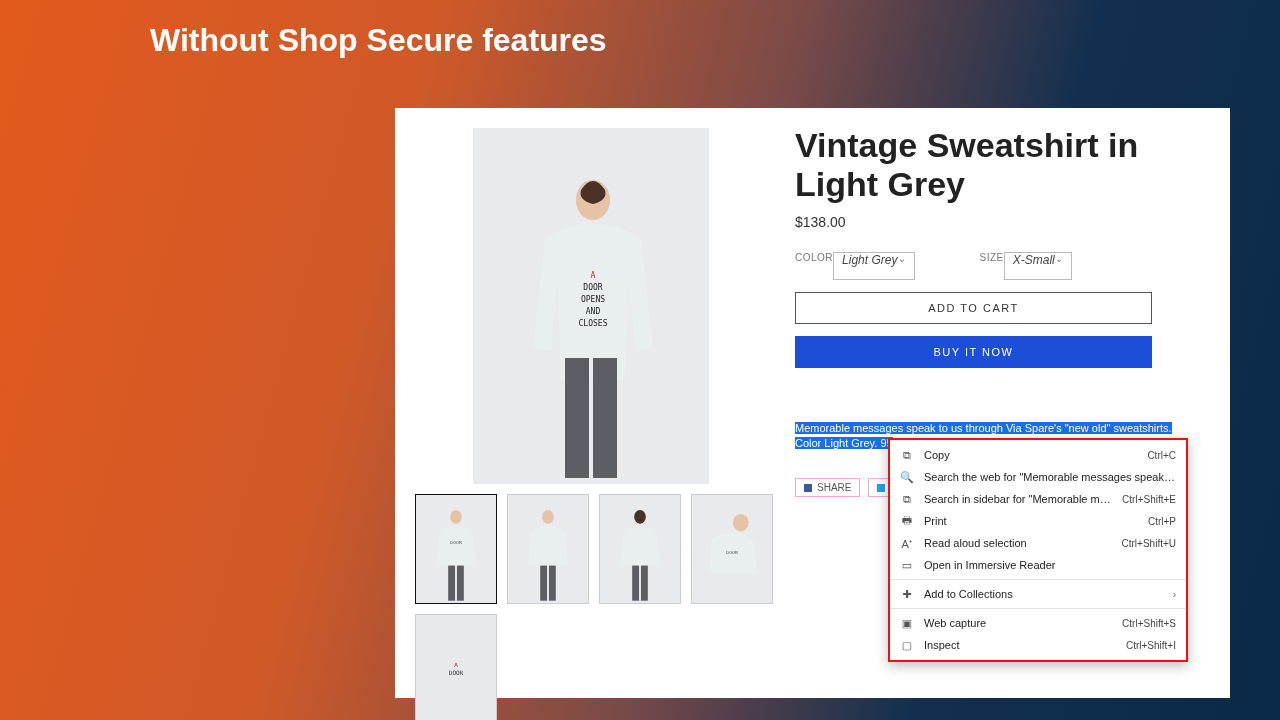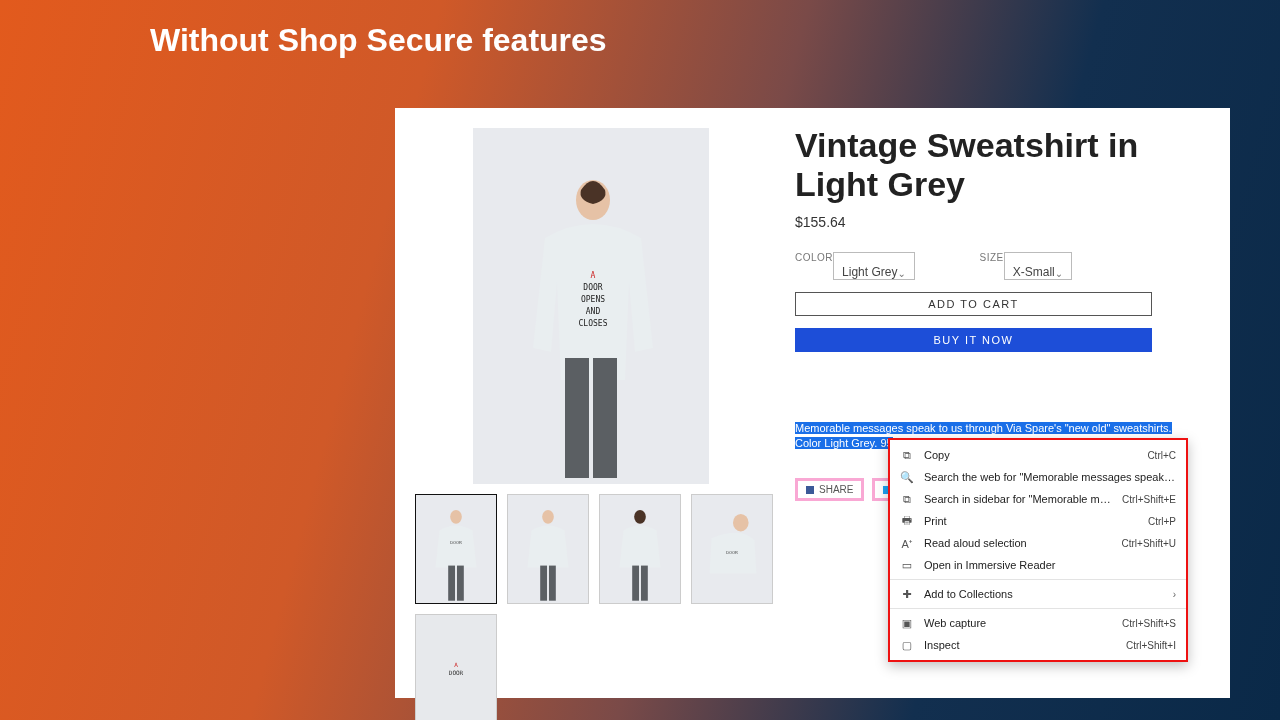--- a/index.html
+++ b/index.html
@@ -39,41 +39,41 @@
   .product {
     position: absolute; left: 400px; top: 18px; right: 78px;
   }
   .ptitle { font-size: 34px; font-weight: 600; line-height: 1.15; color:#222; }
   .price { margin-top: 10px; font-size: 14px; color:#333; }
   .variants { display:flex; gap: 12px; margin-top: 22px; }
   .variant { display:flex; flex-direction:row; flex:1; }
   .vlabel { font-size: 10px; letter-spacing: .5px; color:#777; margin-bottom:4px; }
   .select {
     border:1px solid #bbb; height:28px; font-size:12px; padding: 0 8px;
-    display:flex; align-items:flex-end; justify-content:space-between; color:#444;
+    display:flex; align-items:flex-start; justify-content:space-between; color:#444;font-style:italic;
   }
   .chev { font-size:10px; color:#777; }
   .btn {
-    margin-top: 12px; height: 24px; width: 100%;
+    margin-top: 12px; height: 32px; width: 100%;
     display:flex; align-items:center; justify-content:center;
     font-size: 11px; letter-spacing: 1.5px; font-weight:500;
   }
   .btn.outline { border:1px solid #555; background:#fff; color:#333; }
   .btn.solid { background:#1d4ed8; color:#fff; }
   .desc {
     position:absolute; left:400px; top: 313px; right: 40px;
     font-size: 11px; line-height: 1.4;
   }
   .hl { background:#1a6fe8; color:#fff; }
   .share-row {
     position:absolute; left:400px; top: 370px;
     display:flex; gap:8px;
   }
   .share-btn {
-    border:3px solid #f9a8d4; padding: 3px 8px; font-size:10px; color:#555;
+    border:1px solid #f9a8d4; padding: 3px 8px; font-size:10px; color:#555;
     display:flex; align-items:center; gap:5px;
   }
   .fb { width:8px; height:8px; background:#3b5998; }
   .tw { width:8px; height:8px; background:#1da1f2; }
 
   
   .ctx {
     position:absolute; left: 493px; top: 330px; width: 300px;
     background:#fff; border: 2px solid #e11; box-shadow: 0 4px 12px rgba(0,0,0,.25);
     padding: 4px 0;
@@ -149,21 +149,21 @@
             <text x="41" y="60" text-anchor="middle" font-size="4" fill="#333">DOOR</text>
           </svg>
       </div>
       <div class="thumb">
         <div style="font-family:monospace;line-height:1.3;"><span style="color:#c22">A</span><br>DOOR</div>
       </div>
     </div>
 
     <div class="product">
       <div class="ptitle">Vintage Sweatshirt in Light Grey</div>
-      <div class="price">$155.64</div>
+      <div class="price">$138.00</div>
       <div class="variants">
         <div class="variant">
           <div class="vlabel">COLOR</div>
           <div class="select">
             <span>Light Grey</span>
             <span class="chev">⌄</span>
           </div>
         </div>
         <div class="variant">
           <div class="vlabel">SIZE</div>

